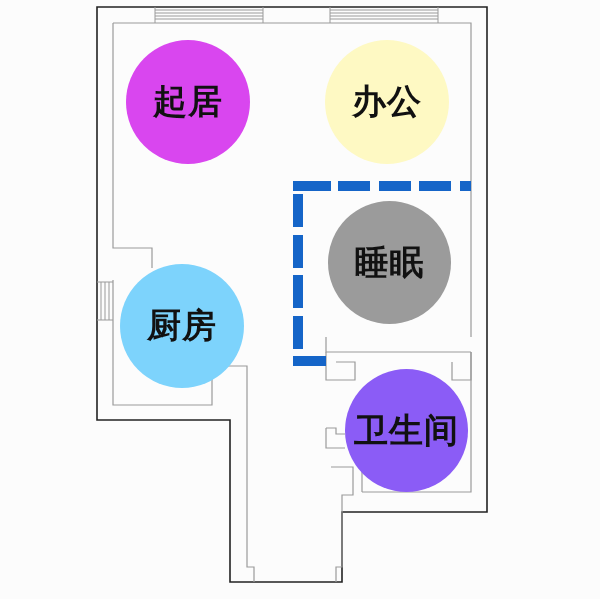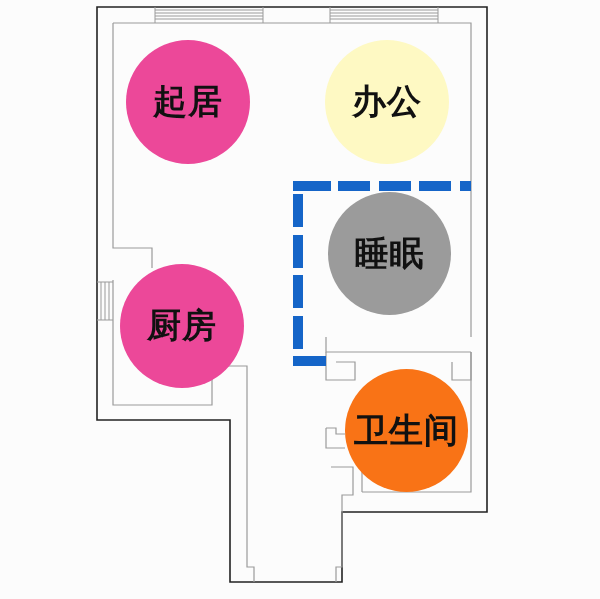--- a/index.html
+++ b/index.html
@@ -42,27 +42,27 @@
     <rect x="419" y="181" width="32" height="10"></rect>
     <rect x="460" y="181" width="11" height="10"></rect>
     <rect x="293" y="194" width="10" height="33"></rect>
     <rect x="293" y="235" width="10" height="33"></rect>
     <rect x="293" y="275" width="10" height="33"></rect>
     <rect x="293" y="316" width="10" height="33"></rect>
     <rect x="293" y="356" width="33" height="10"></rect>
   </g>
 </svg>
 
-<div class="zone" style="left:126px;top:40px;width:124px;height:124px;background:#ec4899;">
+<div class="zone" style="left:126px;top:40px;width:124px;height:124px;background:#d946ef;">
   <span>起居</span>
 </div>
 <div class="zone" style="left:325px;top:40px;width:124px;height:124px;background:#fef9c3;">
   <span>办公</span>
 </div>
-<div class="zone" style="left:328px;top:192px;width:123px;height:123px;background:#9b9b9b;">
+<div class="zone" style="left:328px;top:201px;width:123px;height:123px;background:#9b9b9b;">
   <span>睡眠</span>
 </div>
-<div class="zone" style="left:120px;top:264px;width:124px;height:124px;background:#ec4899;">
+<div class="zone" style="left:120px;top:264px;width:124px;height:124px;background:#7dd3fc;">
   <span>厨房</span>
 </div>
-<div class="zone" style="left:345px;top:369px;width:123px;height:123px;background:#f97316;">
+<div class="zone" style="left:345px;top:369px;width:123px;height:123px;background:#8b5cf6;">
   <span>卫生间</span>
 </div>
 
 </body></html>

